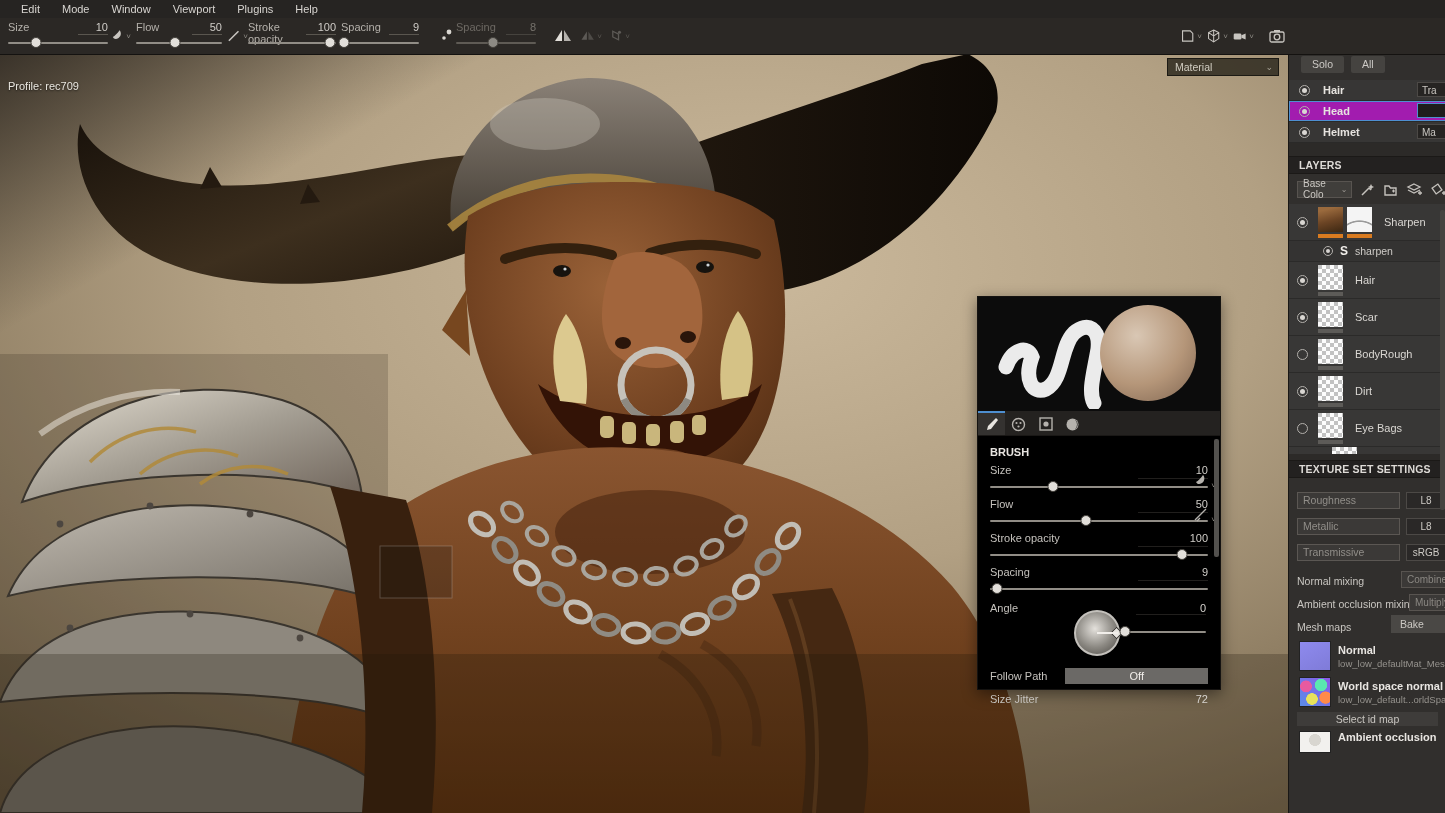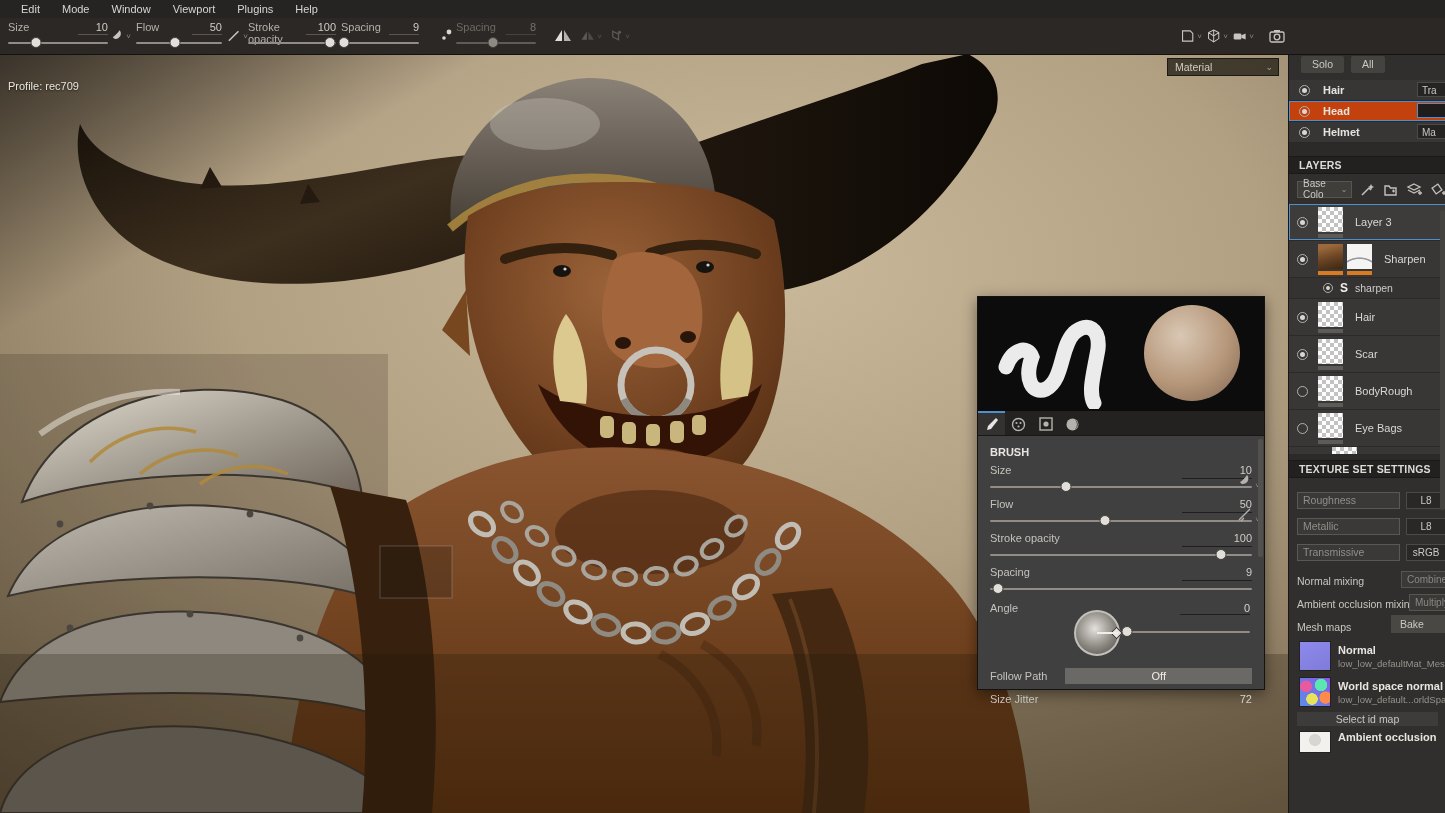--- a/index.html
+++ b/index.html
@@ -27,21 +27,21 @@
   
   .viewport{position:absolute;left:0;top:54px;width:1288px;height:759px;overflow:hidden;background:#a08f72}
   .vp-profile{position:absolute;left:8px;top:26px;font-size:11px;color:#e9e6df;text-shadow:0 1px 2px rgba(0,0,0,.6);z-index:5}
   .vp-shader{position:absolute;left:1167px;top:4px;width:112px;height:18px;background:rgba(42,38,28,.82);border:1px solid #1c1a14;display:flex;align-items:center;font-size:10.5px;color:#d2cec2;padding-left:7px;box-sizing:border-box;z-index:5}
   .vp-shader .arrow{margin-left:auto;margin-right:5px;font-size:9px;color:#a7a396}
   
   .rpanel{position:absolute;left:1288px;top:0;width:157px;height:813px;background:#312f2d;border-left:1px solid #191715;overflow:hidden;z-index:20}
   .sec{height:18px;background:#232120;display:flex;align-items:center;padding-left:10px;font-size:10.5px;font-weight:bold;color:#dedbd7;letter-spacing:.2px;border-top:1px solid #1b1917;border-bottom:1px solid #1b1917;box-sizing:border-box}
   .btn{background:#454340;border-radius:2px;color:#ccc9c5;font-size:10.5px;height:17px;line-height:17px;padding:0 11px;display:inline-block}
   .tsrow{height:21px;display:flex;align-items:center;background:#373635;border-bottom:1px solid #2a2928;position:relative;padding-left:10px;box-sizing:border-box}
-  .tsrow.sel{box-shadow:inset 0 0 0 1px #4e8fd0;background:#c2410c}
+  .tsrow.sel{box-shadow:inset 0 0 0 1px #4e8fd0;background:#a21caf}
   .radio{width:11px;height:11px;border:1px solid #b3b0ac;border-radius:50%;position:relative;flex:0 0 auto;box-sizing:border-box}
   .radio.on::after{content:"";position:absolute;inset:2px;background:#d9d6d2;border-radius:50%}
   .tsname{font-size:11px;font-weight:bold;color:#e6e3df;margin-left:13px}
   .tsbadge{position:absolute;left:128px;top:2px;width:46px;height:15px;background:#262422;border:1px solid #4c4946;font-size:10px;color:#c9c6c1;line-height:15px;padding-left:4px;box-sizing:border-box}
   .tsbadge.edit{border-color:#4e8fd0;background:#1e1d1c}
   .ldrop{width:60px;height:17px;background:#403e3b;border:1px solid #585450;font-size:10px;color:#cbc8c3;display:flex;align-items:center;padding-left:5px;box-sizing:border-box}
   .ldrop .arrow{margin-left:auto;margin-right:3px;font-size:8px;color:#9b9892}
   .licon{width:17px;height:17px;display:flex;align-items:center;justify-content:center}
   .lrow{height:37px;display:flex;align-items:center;background:#383736;border-bottom:1px solid #2b2a29;position:relative;padding-left:8px;box-sizing:border-box}
   .lrow.sel{box-shadow:inset 0 0 0 1px #4e8fd0;background:#3d3c3b}
@@ -62,21 +62,21 @@
   .mixrow{height:23px;position:relative;display:flex;align-items:center;padding-left:8px;font-size:10.5px;color:#c9c6c1;box-sizing:border-box}
   .mixbox{position:absolute;left:112px;top:2px;width:62px;height:17px;background:#3b3937;border:1px solid #585450;color:#8a8782;font-size:10px;line-height:15px;padding-left:5px;box-sizing:border-box}
   .bakebtn{position:absolute;left:102px;top:0;width:70px;height:18px;background:#4a4845;color:#ccc9c4;font-size:10.5px;line-height:18px;padding-left:9px;box-sizing:border-box}
   .maprow{height:36px;display:flex;align-items:center;padding-left:10px;box-sizing:border-box}
   .mapthumb{width:30px;height:28px;flex:0 0 auto;border:1px solid #222}
   .maptext{margin-left:7px;overflow:hidden;white-space:nowrap}
   .maptitle{font-size:11px;font-weight:bold;color:#e8e5e1}
   .mapfile{font-size:9.5px;color:#96938e;margin-top:2px}
   .idbtn{margin:2px 0 0 8px;width:141px;height:14px;background:#3e3c3a;color:#c9c6c1;font-size:10.5px;text-align:center;line-height:14px}
   
-  .bpanel{position:absolute;left:977px;top:296px;width:288px;height:394px;background:#404040;border:1px solid #151311;box-sizing:border-box;box-shadow:0 4px 14px rgba(0,0,0,.45);z-index:10}
+  .bpanel{position:absolute;left:977px;top:296px;width:244px;height:394px;background:#000000;border:1px solid #151311;box-sizing:border-box;box-shadow:0 4px 14px rgba(0,0,0,.45);z-index:10}
   .bpreview{position:relative;height:114px;background:#0c0c0c;overflow:hidden}
   .sphere{position:absolute;right:24px;top:8px;width:96px;height:96px;border-radius:50%;background:radial-gradient(circle at 38% 32%,#d9c7b4,#b59679 55%,#7e6450 100%)}
   .btabs{height:24px;background:#242220;border-bottom:1px solid #1a1816;display:flex;align-items:stretch}
   .btab{width:27px;display:flex;align-items:center;justify-content:center;border-top:2px solid transparent;box-sizing:border-box}
   .btab.active{background:#343230;border-top-color:#4e8fd0}
   .bbody{position:relative;padding:8px 12px 0 12px}
   .btitle{font-size:11px;font-weight:bold;color:#e8e5e1;margin:2px 0 6px 0}
   .brow{position:relative;margin-bottom:5px}
   .brow .tb-head{height:15px}
   .brow .tb-val{min-width:70px;border-bottom:1px solid #211f1d}
@@ -539,28 +539,20 @@
         </svg>
     </div>
     <div class="licon">
       <svg width="16" height="15" viewBox="0 0 16 15">
           <path d="M7 2 L12 7 L7 12 L2 7 Z" fill="none" stroke="#c5c2bd" stroke-width="1.3" transform="rotate(10 7 7)"></path>
           <path d="M12 11 h4 m-2 -2 v4" stroke="#c5c2bd" stroke-width="1.3"></path>
         </svg>
     </div>
   </div>
 
-  <div class="lrow sel">
-    <div class="radio on"></div>
-    <div class="thumbcol">
-        <div class="thumb checker"></div>
-        <div class="ubar"></div>
-      </div>
-    <span class="lname">Layer 3</span>
-  </div>
   <div class="lrow">
     <div class="radio on"></div>
     <div class="thumbcol">
         <div class="thumb" style="background:linear-gradient(165deg,#9a6a3d 15%,#6b4424 55%,#3c2712 100%)"></div>
         <div class="ubar orange"></div>
       </div>
     <div class="thumbcol" style="margin-left:4px">
         <div class="thumb" style="background:radial-gradient(circle at 50% 150%,transparent 56%,#9a9a9a 58%,#9a9a9a 60%,transparent 62%),#f4f4f4"></div>
         <div class="ubar orange"></div>
       </div>
@@ -589,20 +581,28 @@
   </div>
   <div class="lrow">
     <div class="radio"></div>
     <div class="thumbcol">
         <div class="thumb checker"></div>
         <div class="ubar"></div>
       </div>
     <span class="lname">BodyRough</span>
   </div>
   <div class="lrow">
+    <div class="radio on"></div>
+    <div class="thumbcol">
+        <div class="thumb checker"></div>
+        <div class="ubar"></div>
+      </div>
+    <span class="lname">Dirt</span>
+  </div>
+  <div class="lrow">
     <div class="radio"></div>
     <div class="thumbcol">
         <div class="thumb checker"></div>
         <div class="ubar"></div>
       </div>
     <span class="lname">Eye Bags</span>
   </div>
   <div style="height:7px;overflow:hidden;background:#383736">
     <div class="thumb checker" style="margin-left:43px;height:7px"></div>
   </div>

